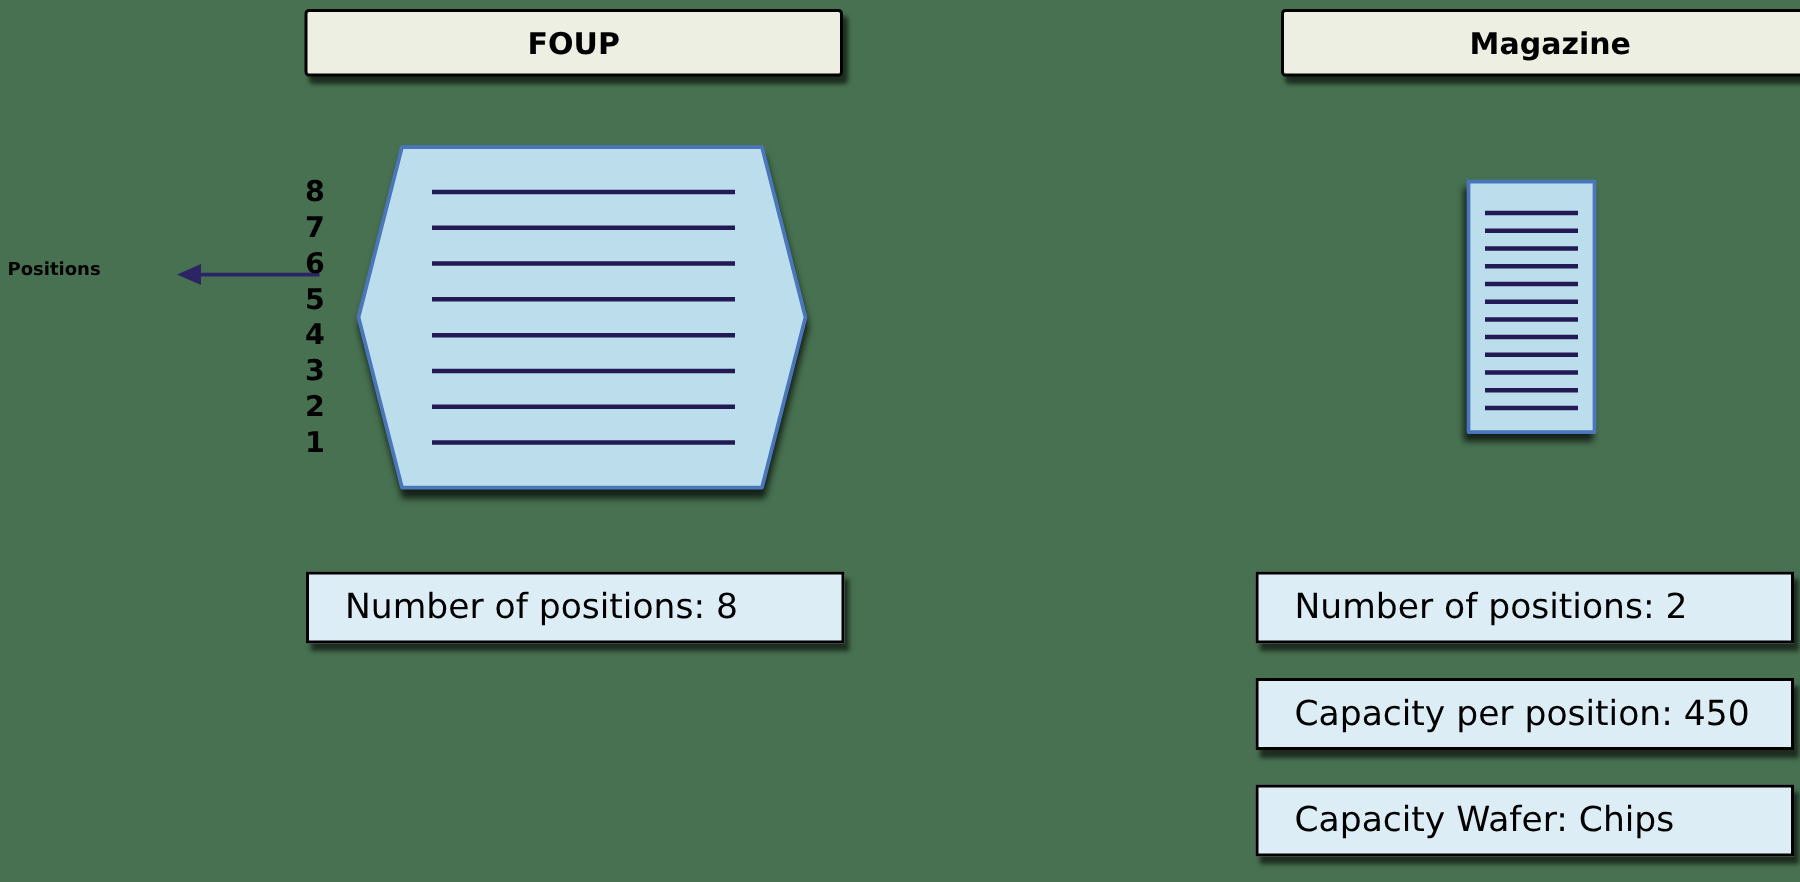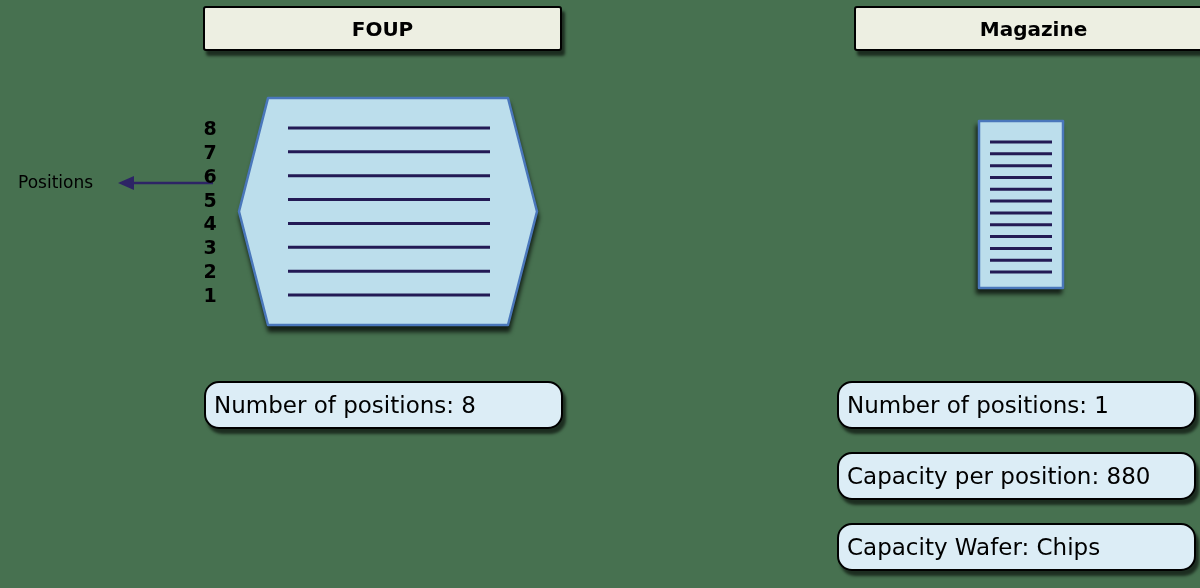--- a/index.html
+++ b/index.html
@@ -30,25 +30,25 @@
     box-shadow:3px 5px 3px rgba(0,0,0,0.6);
     display:flex;align-items:center;justify-content:center;
     font-weight:bold;font-size:20px;color:var(--text);
   }
   .hdr.left{left:203px;width:359px;}
   .hdr.right{left:854px;width:359px;}
 
   
   .info{
     position:absolute;width:359px;height:48px;
-    box-sizing:border-box;border:2px solid var(--border);border-radius:15px;
+    box-sizing:border-box;border:2px solid var(--border);border-radius:0;
     background:var(--info_fill);
     box-shadow:3px 5px 3px rgba(0,0,0,0.6);
     display:flex;align-items:center;
-    padding-left:8px;font-size:23px;color:var(--text);
+    padding-left:24px;font-size:23px;color:var(--text);
   }
   .info.colL{left:204px;}
   .info.colR{left:837px;}
   .info.r1{top:381px;}
   .info.r2{top:452px;}
   .info.r3{top:523px;}
 
   
   .hex-svg{position:absolute;left:225px;top:88px;filter:drop-shadow(1px 6px 2px rgba(0,0,0,0.7));}
   .mag-svg{position:absolute;left:968px;top:112px;filter:drop-shadow(-2px 5px 2px rgba(0,0,0,0.7));}
@@ -65,22 +65,22 @@
   .numcol span:nth-child(2){top:140px;}
   .numcol span:nth-child(3){top:164px;}
   .numcol span:nth-child(4){top:188px;}
   .numcol span:nth-child(5){top:211px;}
   .numcol span:nth-child(6){top:235px;}
   .numcol span:nth-child(7){top:259px;}
   .numcol span:nth-child(8){top:283px;}
 
   
   .pos-label{
-    position:absolute;left:18px;top:172px;
-    font-size:17px;font-weight:normal;color:var(--text);
+    position:absolute;left:5px;top:172px;
+    font-size:12px;font-weight:bold;color:var(--text);
   }
   .arrow-svg{position:absolute;left:116px;top:171px;}
   .arrow-line{stroke:var(--arrow);stroke-width:2.5;}
   .arrow-head{fill:var(--arrow);}
 </style>
 </head>
 <body>
 
 <div class="canvas">
 
@@ -140,22 +140,22 @@
         <line x1="22" x2="84" y1="100.92" y2="100.92" class="slot-line"></line>
         <line x1="22" x2="84" y1="112.74000000000001" y2="112.74000000000001" class="slot-line"></line>
         <line x1="22" x2="84" y1="124.56" y2="124.56" class="slot-line"></line>
         <line x1="22" x2="84" y1="136.38" y2="136.38" class="slot-line"></line>
         <line x1="22" x2="84" y1="148.2" y2="148.2" class="slot-line"></line>
         <line x1="22" x2="84" y1="160.02" y2="160.02" class="slot-line"></line>
       </g>
   </svg>
 
   <div class="info colR r1">
-    <span>Number of positions: 1</span>
+    <span>Number of positions: 2</span>
   </div>
   <div class="info colR r2">
-    <span>Capacity per position: 880</span>
+    <span>Capacity per position: 450</span>
   </div>
   <div class="info colR r3">
     <span>Capacity Wafer: Chips</span>
   </div>
 
 </div>
 
 </body></html>

